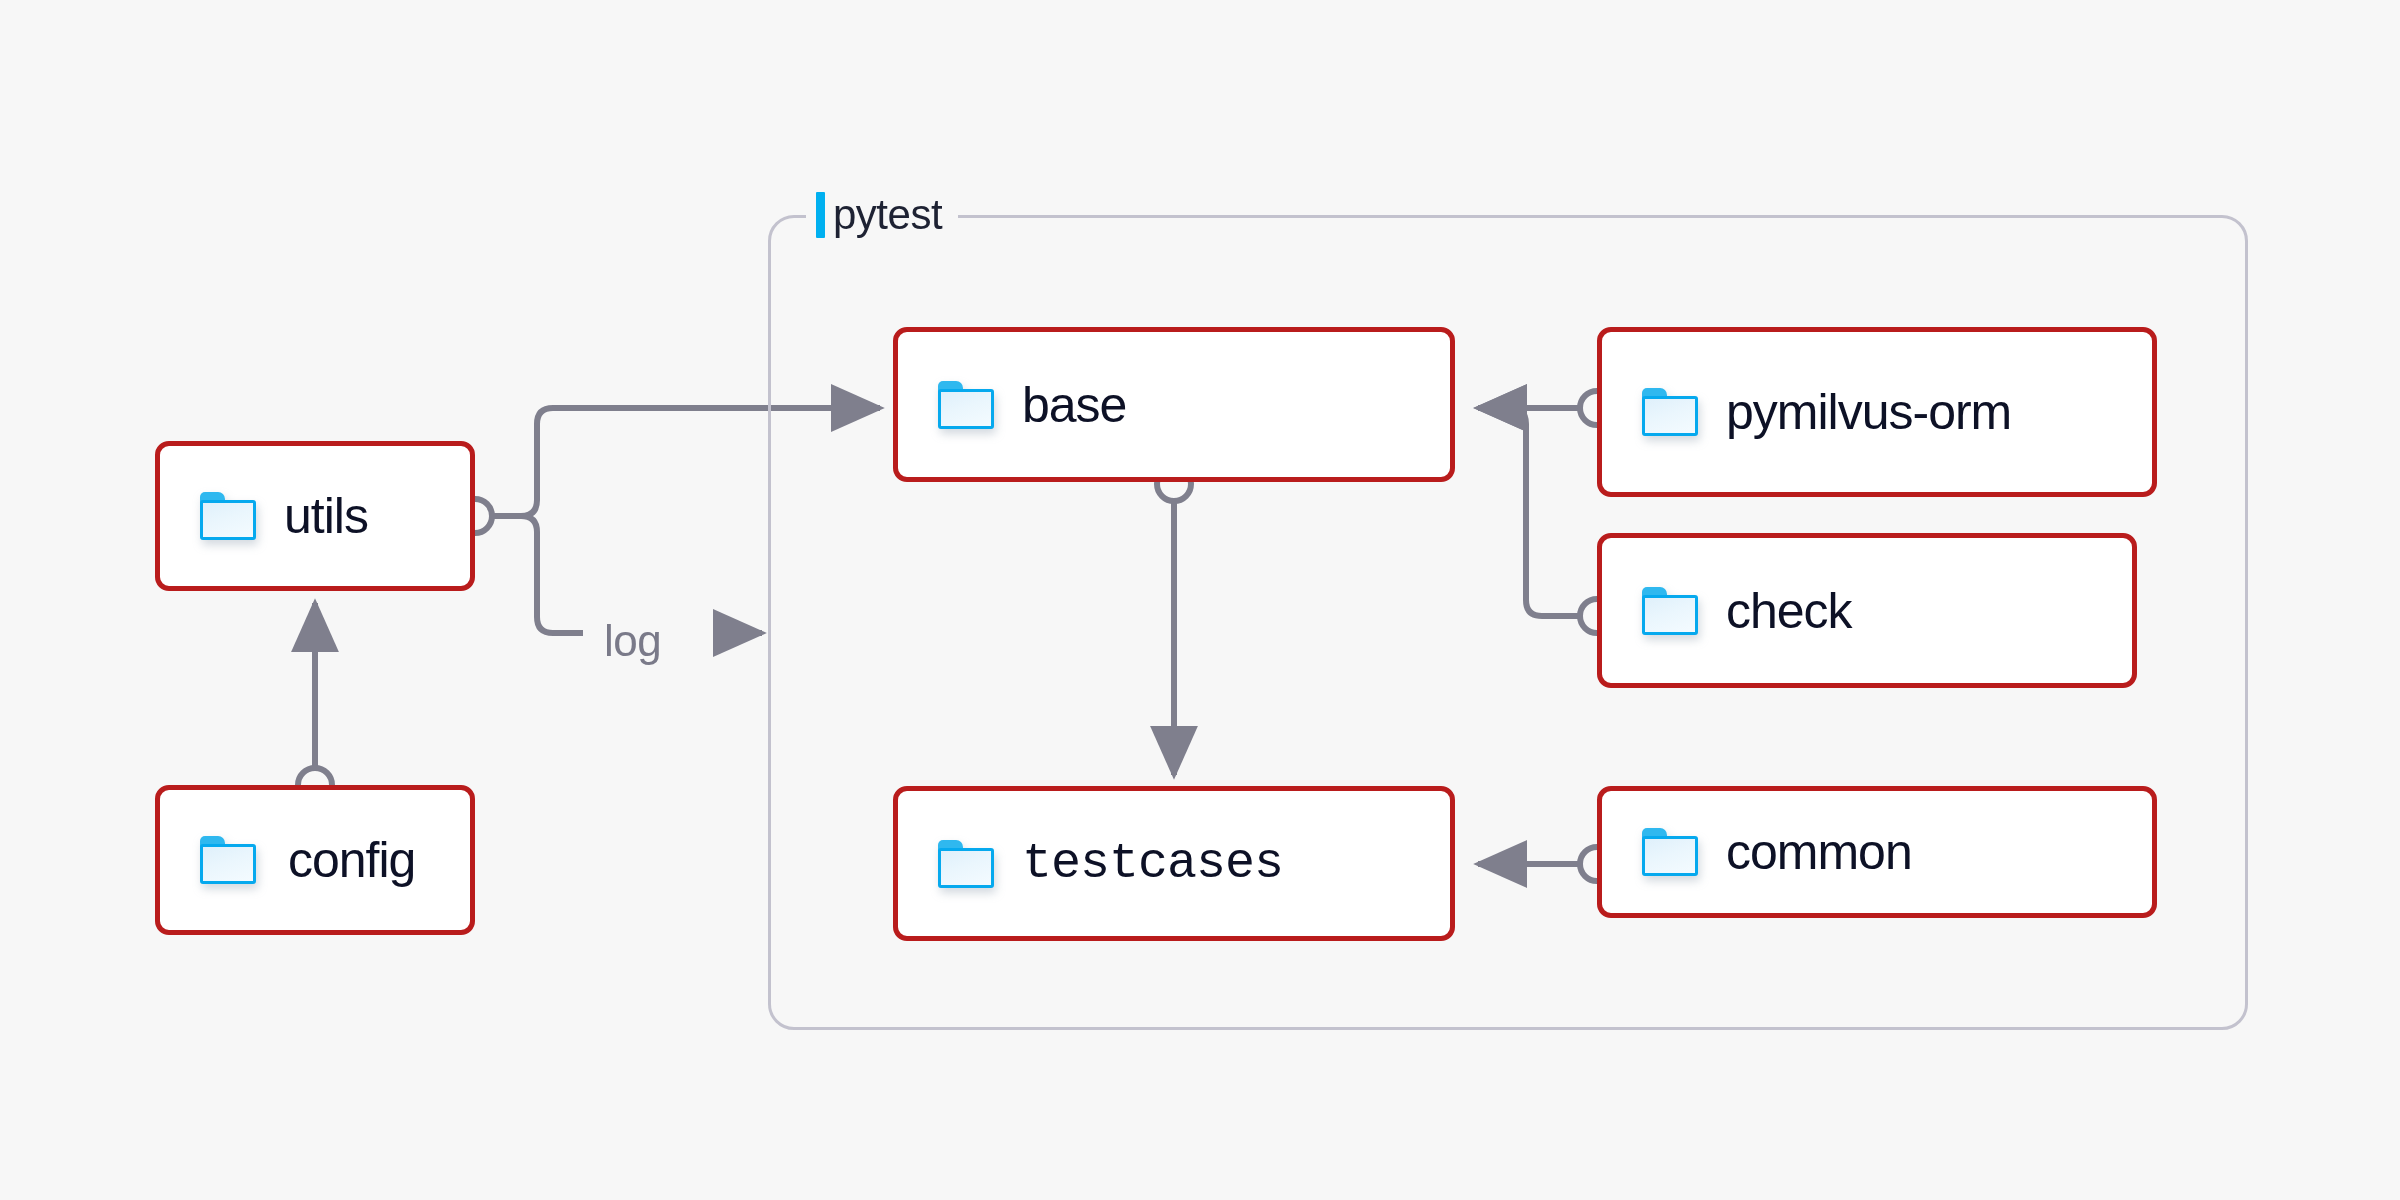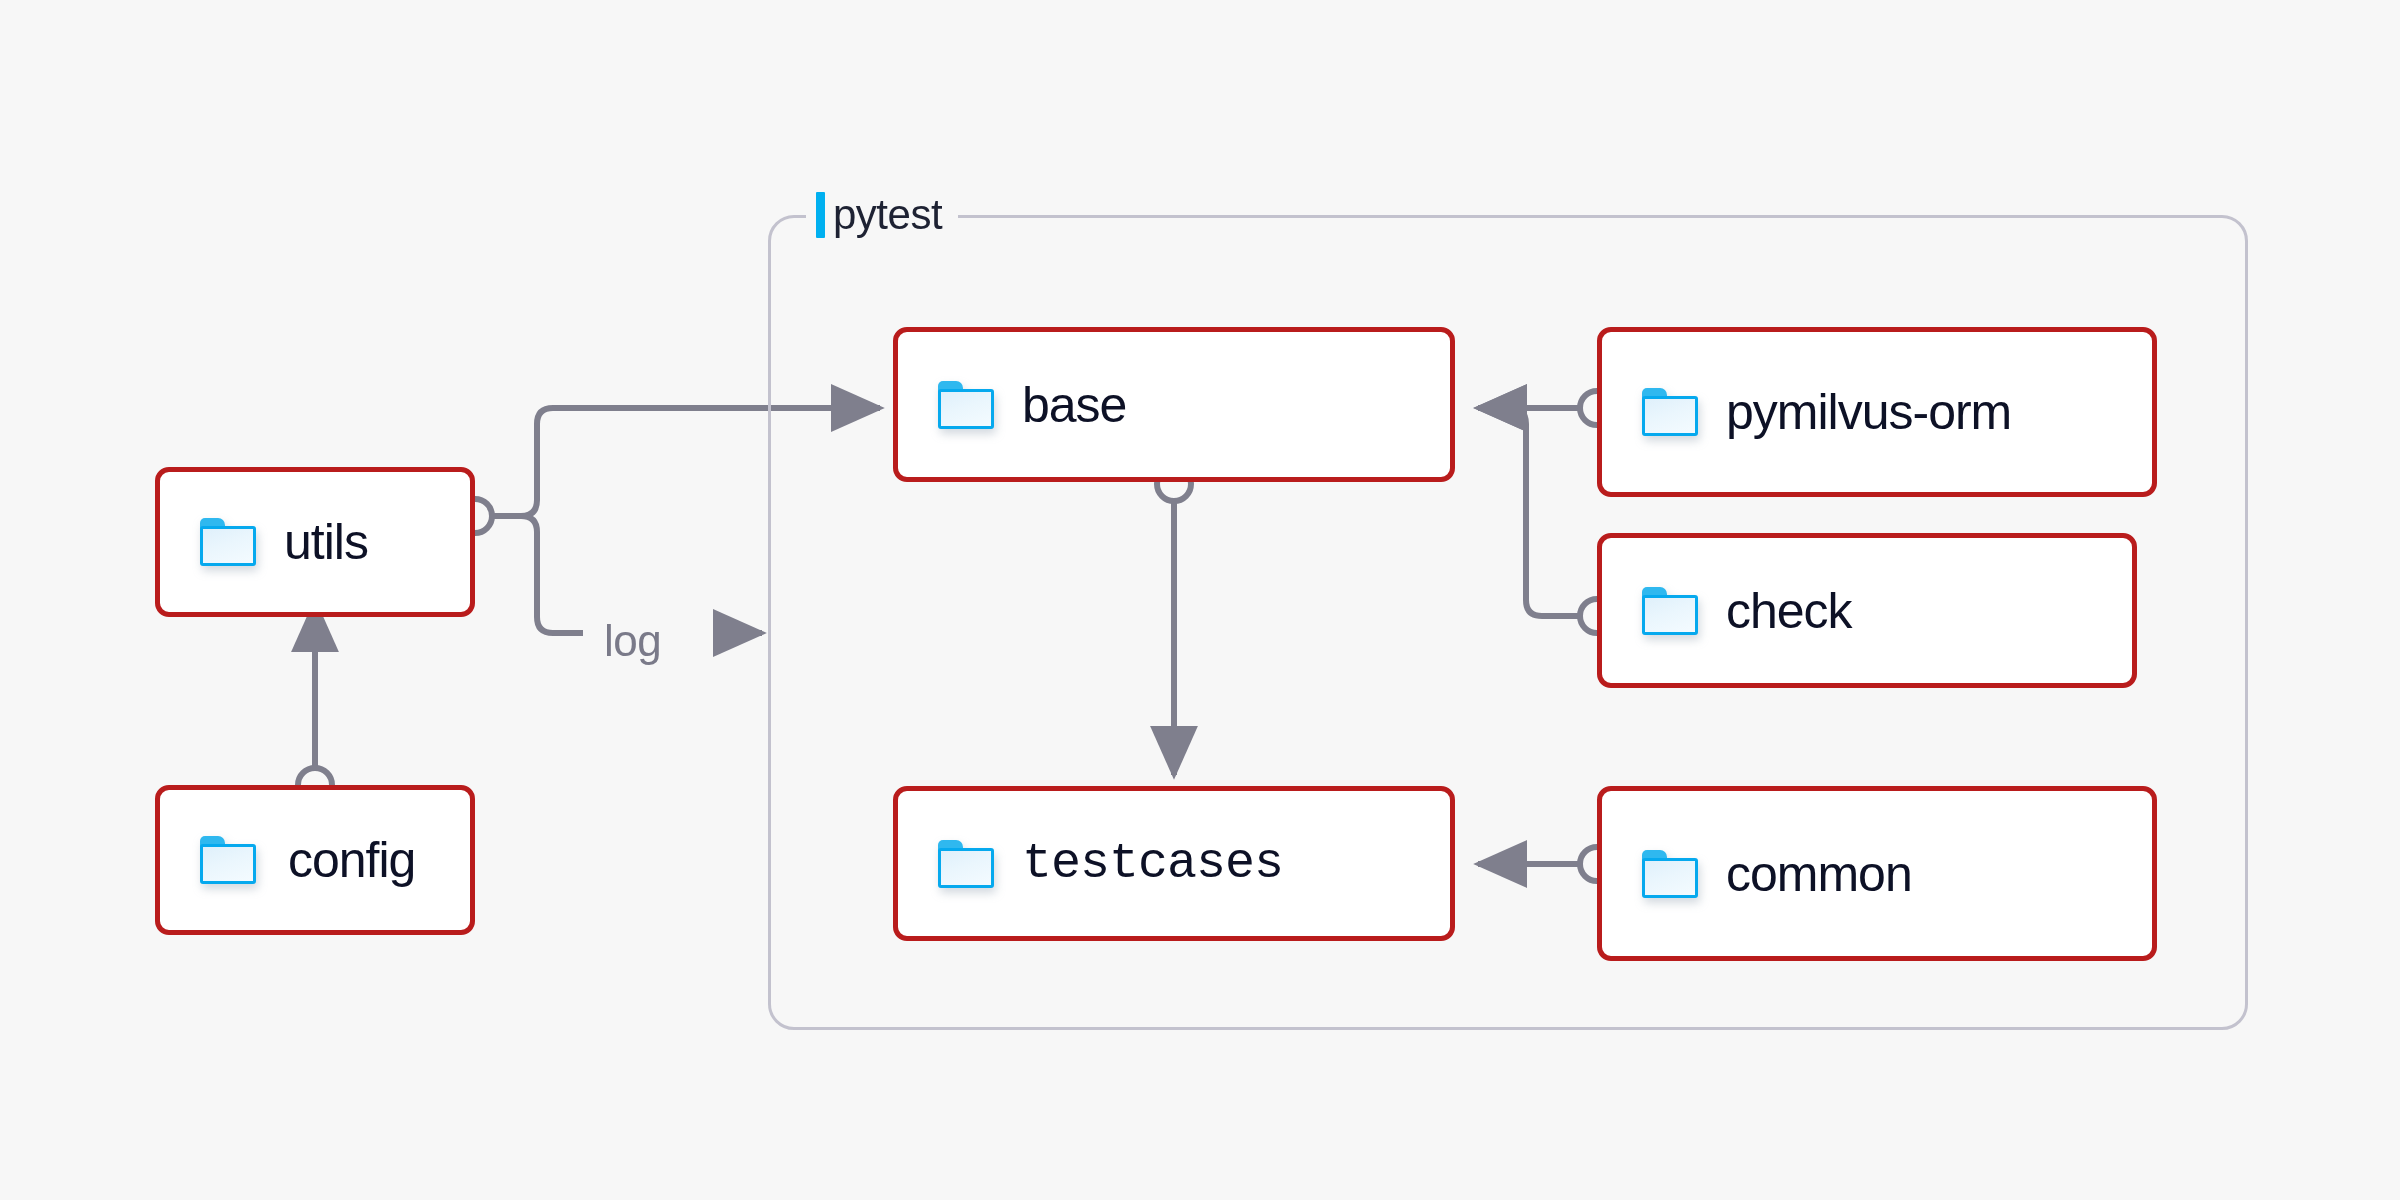--- a/index.html
+++ b/index.html
@@ -159,21 +159,21 @@
       <circle cx="475" cy="516" r="17" fill="#f7f7f7" stroke="#7f7f8d" stroke-width="6"></circle>
     </g>
   </svg>
 
   <div class="group-box" style="left:768px; top:215px; width:1480px; height:815px;"></div>
   <div class="group-label" style="left:806px; top:188px;">
     <span class="group-bar"></span>
     <span class="group-title">pytest</span>
   </div>
 
-  <div class="node" style="left:155px; top:467px; width:320px; height:150px;">
+  <div class="node" style="left:155px; top:441px; width:320px; height:150px;">
     <span class="folder">
       <span class="tab"></span>
         <span class="body"></span>
     </span>
     <span class="node-label">utils</span>
   </div>
 
   <div class="node" style="left:155px; top:785px; width:320px; height:150px;gap:32px;">
     <span class="folder">
       <span class="tab"></span>
@@ -207,21 +207,21 @@
   </div>
 
   <div class="node" style="left:1597px; top:533px; width:540px; height:155px;">
     <span class="folder">
       <span class="tab"></span>
         <span class="body"></span>
     </span>
     <span class="node-label">check</span>
   </div>
 
-  <div class="node" style="left:1597px; top:786px; width:560px; height:175px;">
+  <div class="node" style="left:1597px; top:786px; width:560px; height:132px;">
     <span class="folder">
       <span class="tab"></span>
         <span class="body"></span>
     </span>
     <span class="node-label">common</span>
   </div>
 
   <div class="edge-label" style="left:604px; top:608px;margin-top:8px;">log</div>
 
 </div>

